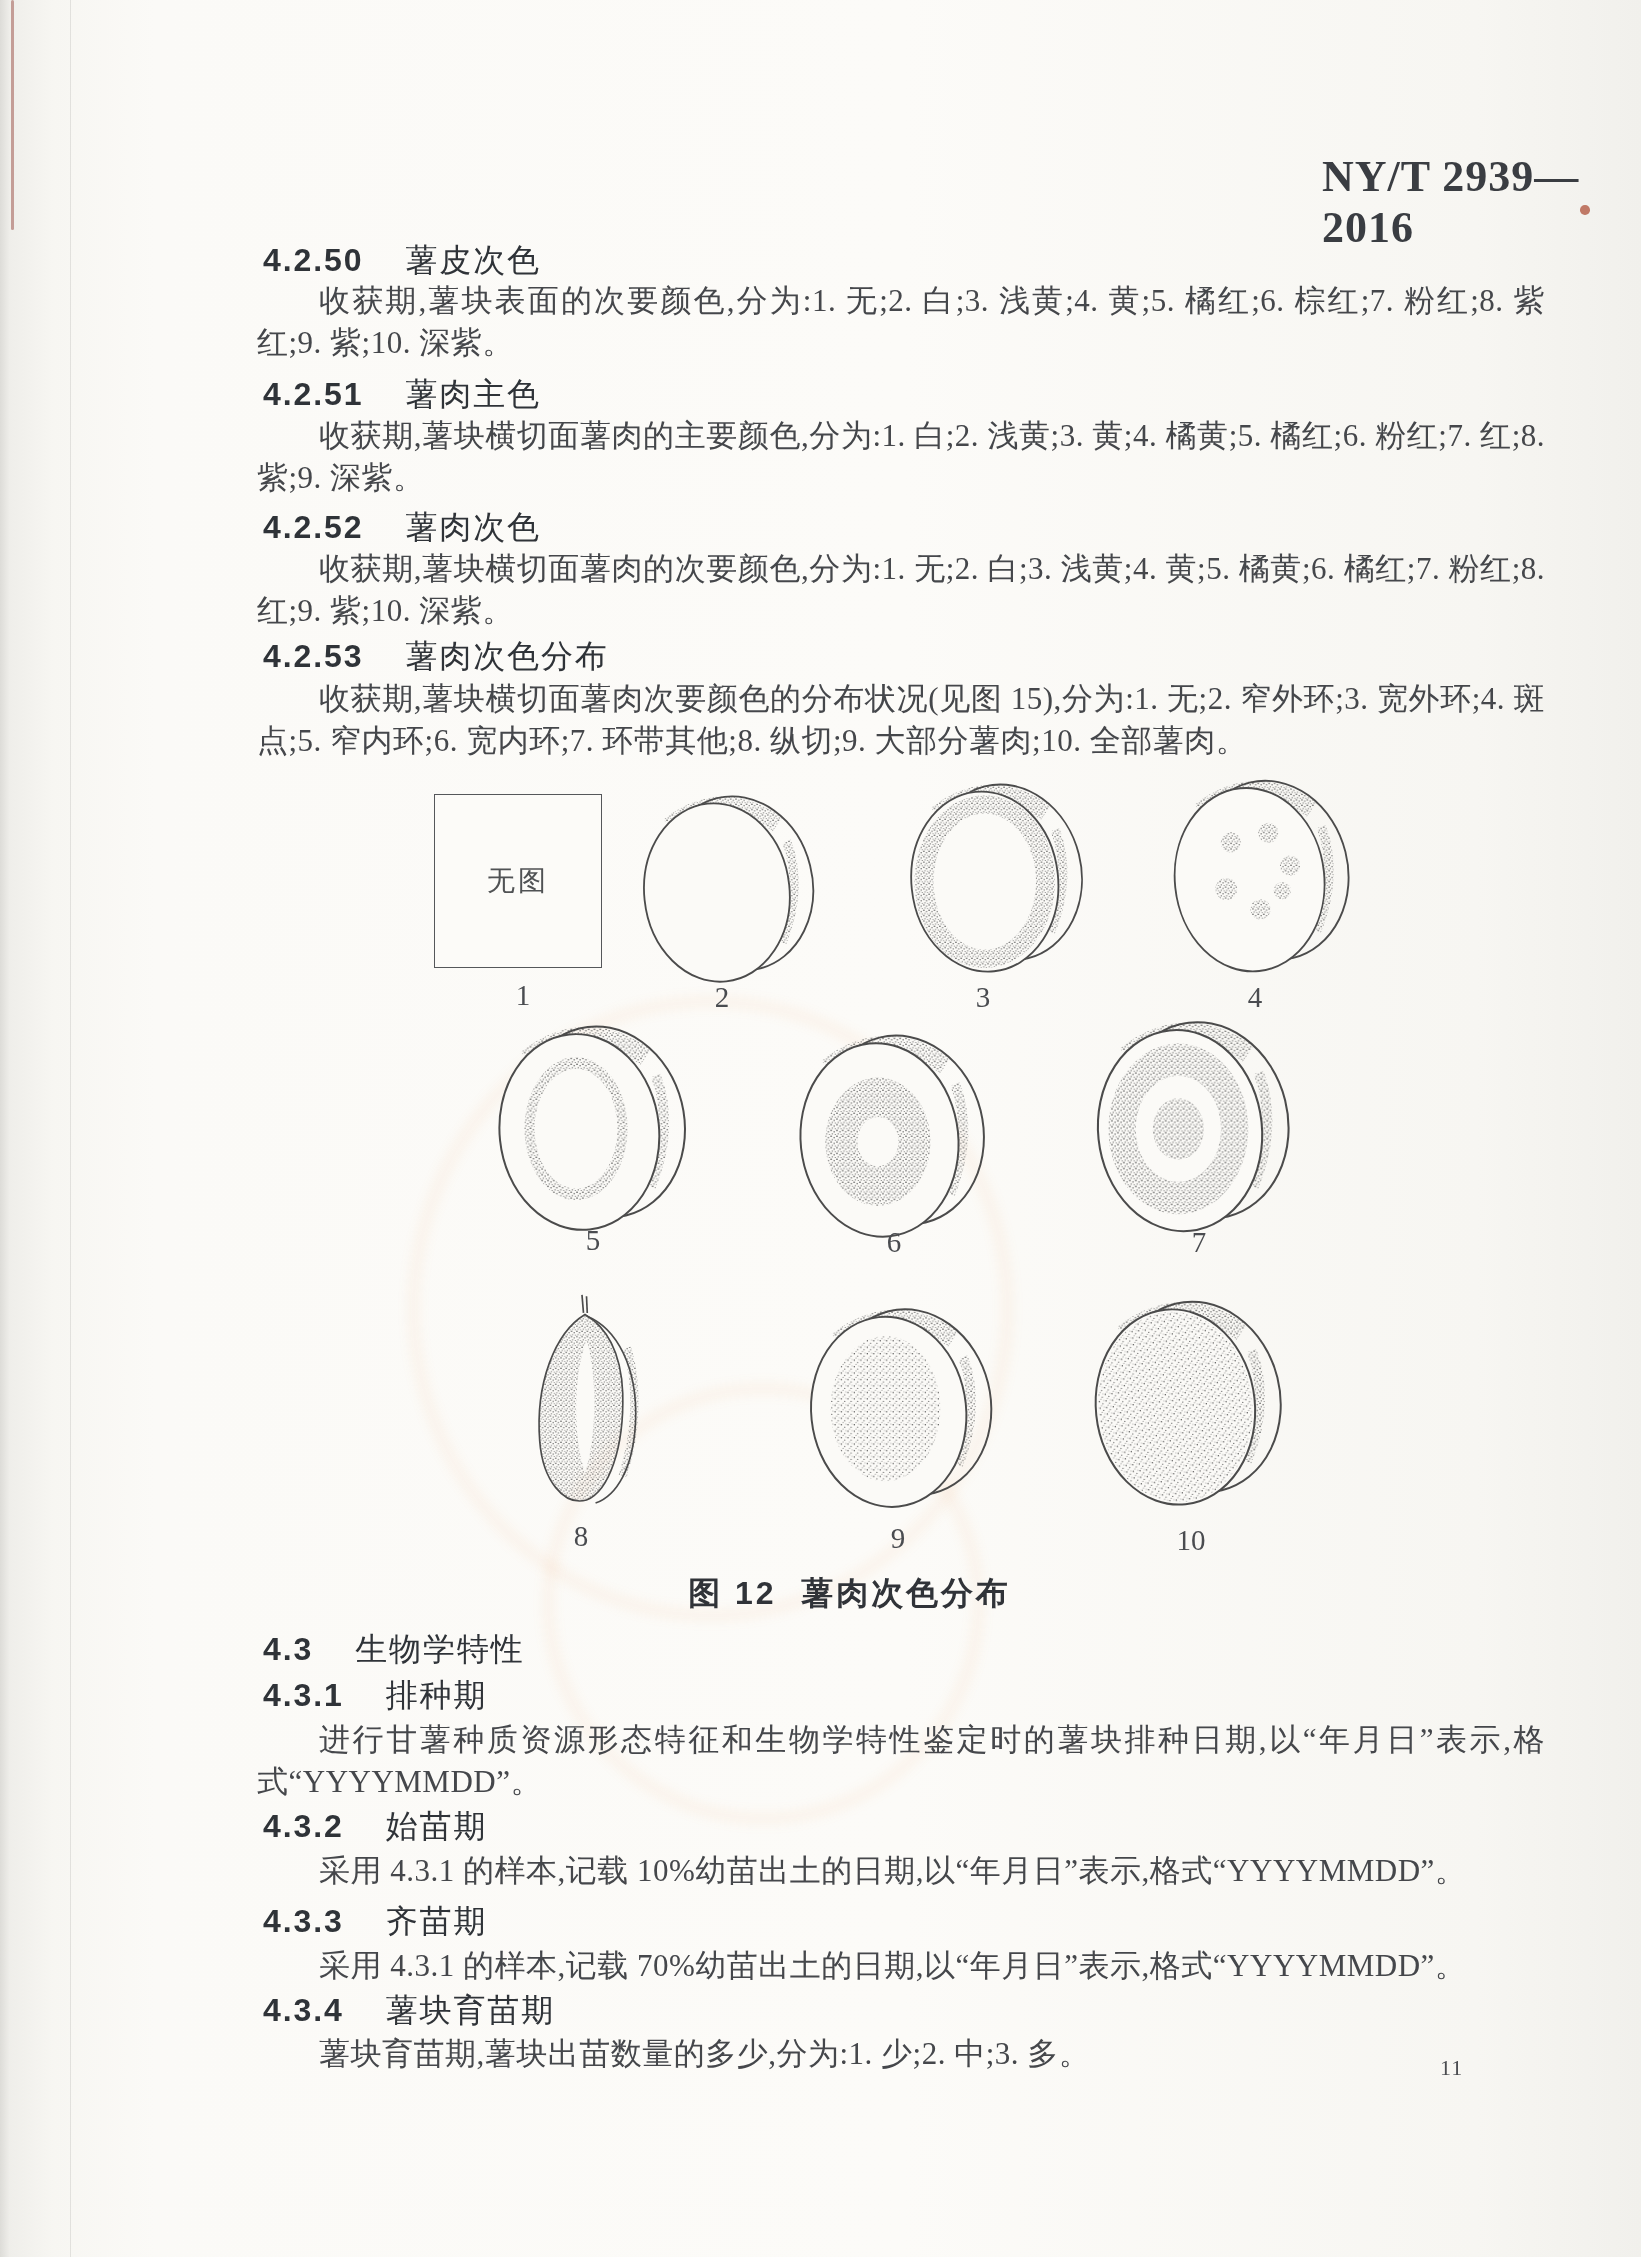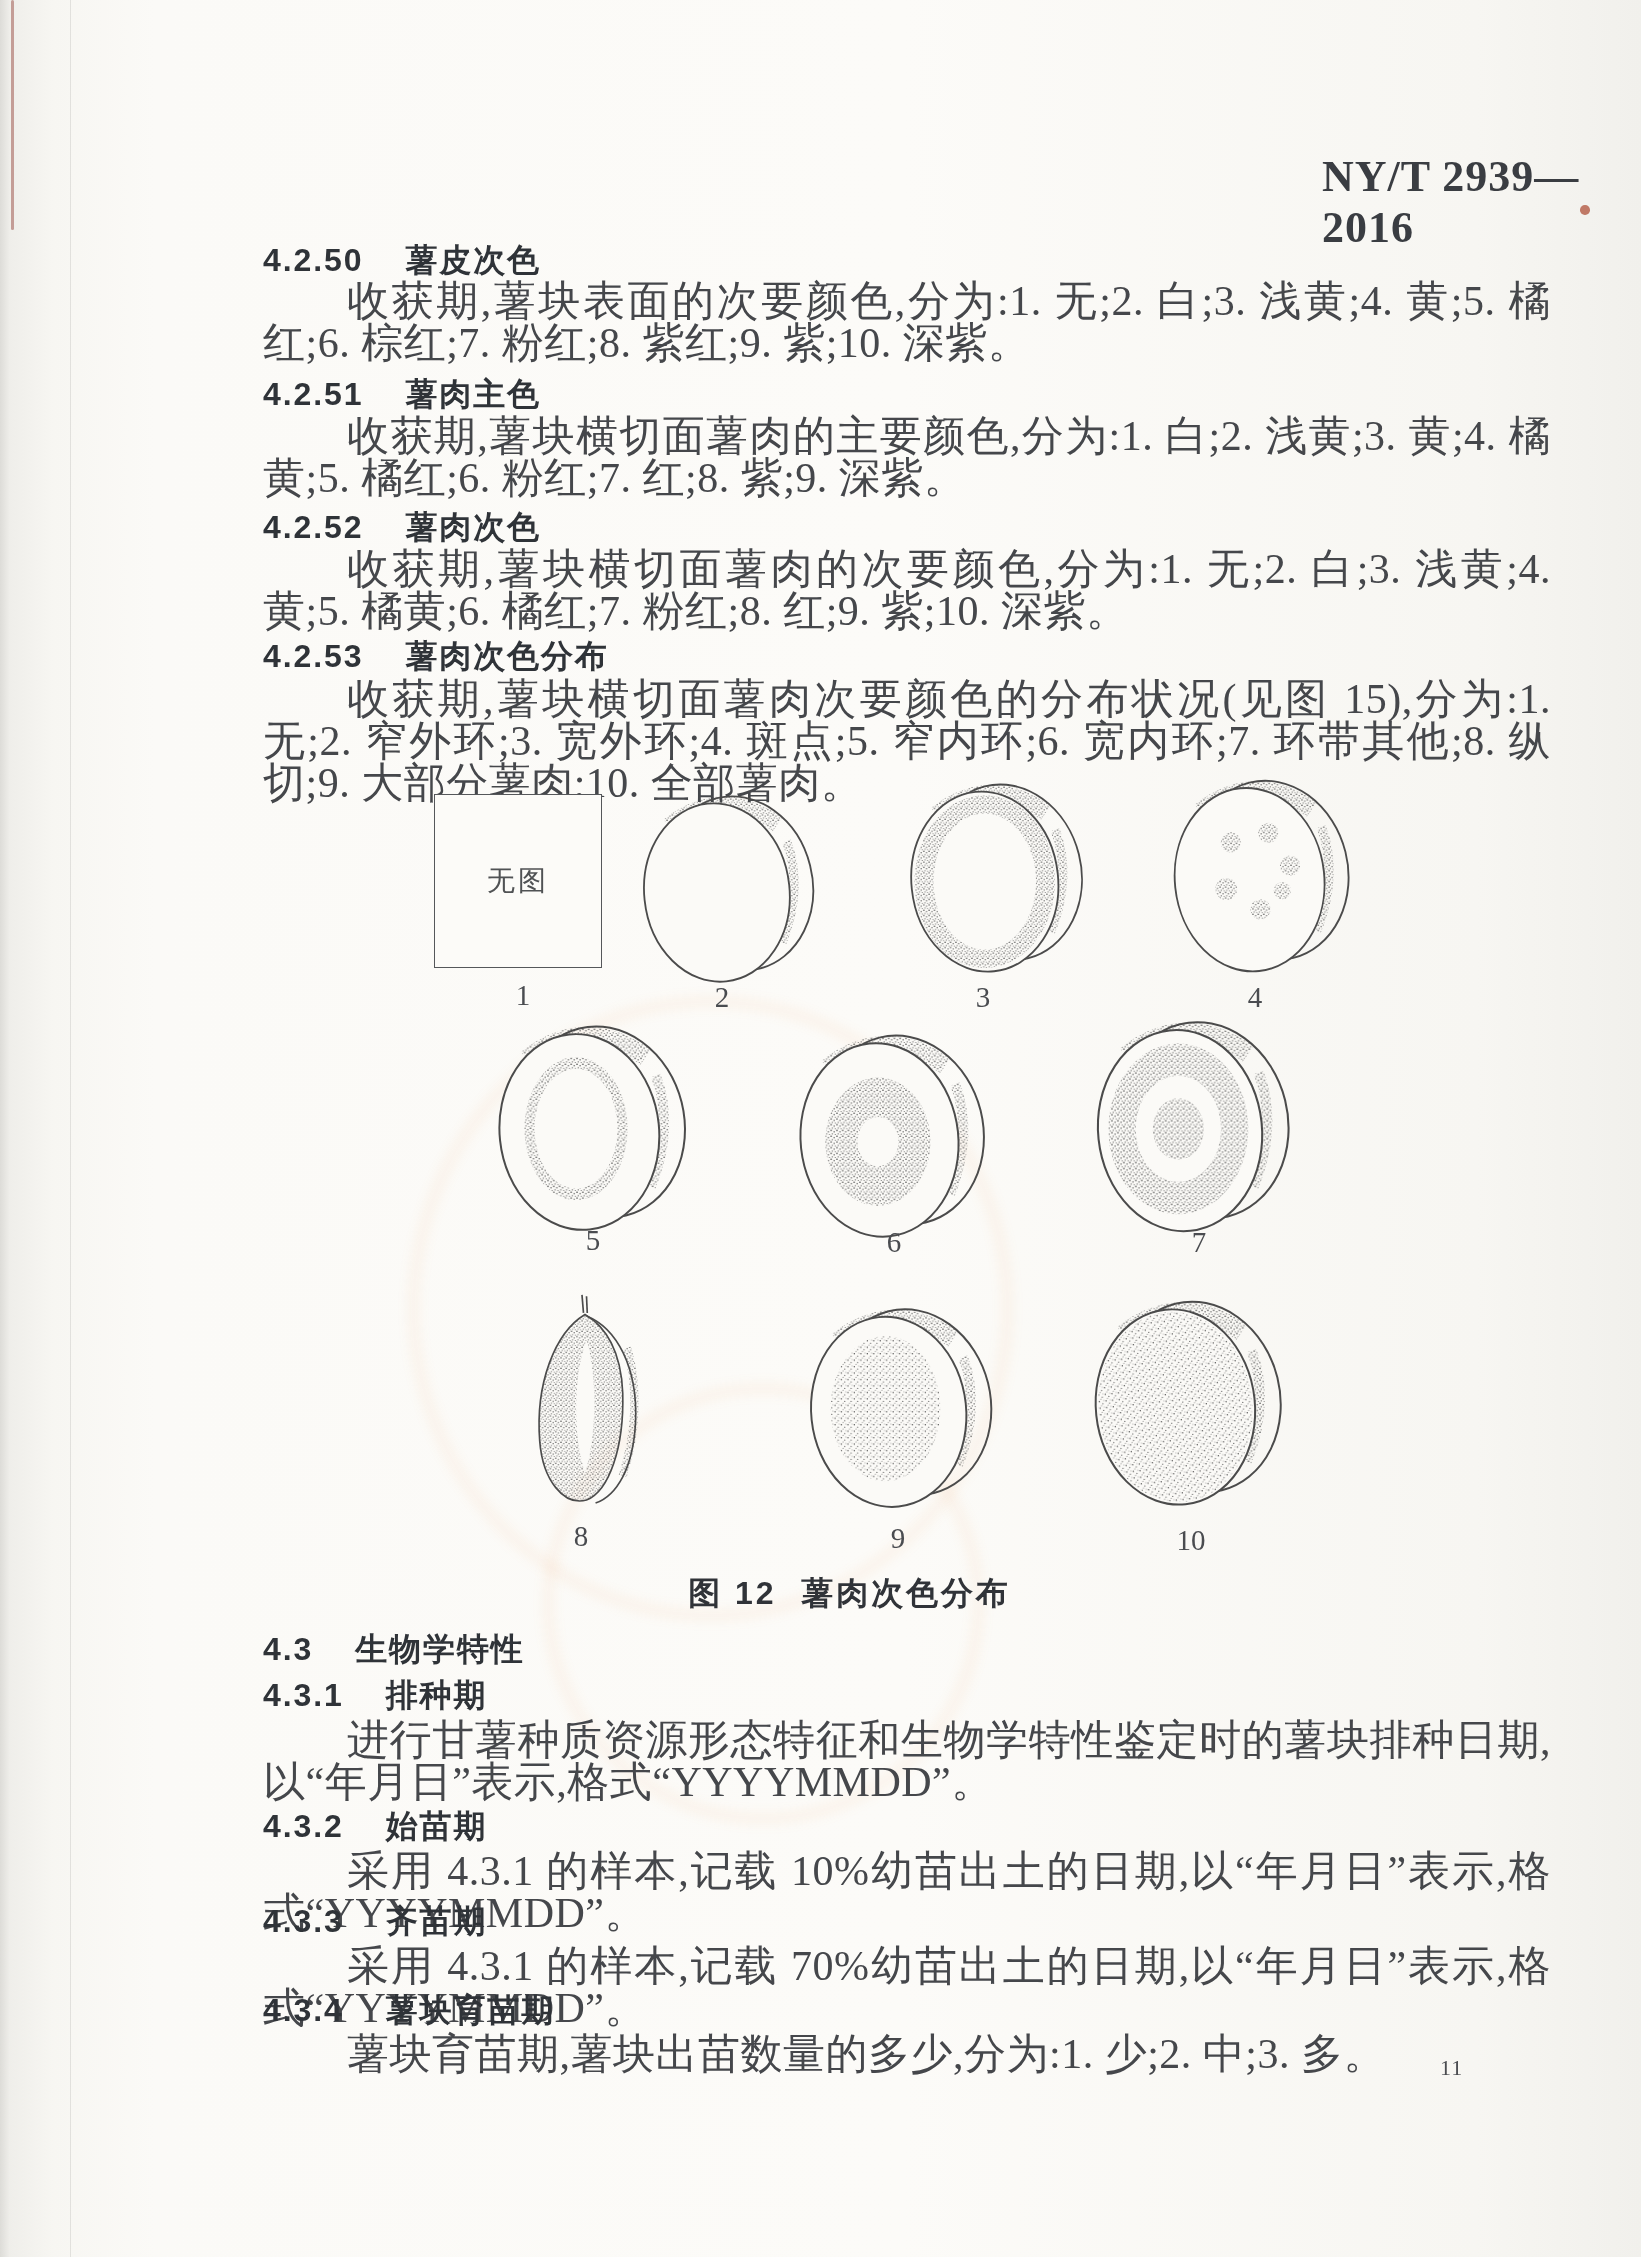--- a/index.html
+++ b/index.html
@@ -24,24 +24,24 @@
     position:absolute;left:1322px;top:151px;width:348px;
     font-size:44px;font-weight:bold;letter-spacing:1px;color:#3a3d42;
     font-family:"Liberation Serif",serif;
   }
   .sec-heading{
     position:absolute;left:263px;width:1294px;
     font-family:"Liberation Sans",sans-serif;
     color:#2f3338;font-size:32px;line-height:39px;white-space:nowrap;
   }
   .sec-heading .sec-num{font-weight:600;letter-spacing:1.9px;margin-right:42px;}
-  .sec-heading .sec-title{font-weight:700;letter-spacing:1.9px;}
+  .sec-heading .sec-title{font-weight:400;letter-spacing:1.9px;}
   .para{
-    position:absolute;left:263px;width:1288px;
-    font-size:42px;line-height:42px;letter-spacing:0.5px;
+    position:absolute;left:257px;width:1288px;
+    font-size:31px;line-height:42px;letter-spacing:0.5px;
     text-align:justify;text-indent:2em;color:#45474b;
   }
   .fig-label{
     position:absolute;width:58px;margin-left:-29px;text-align:center;
     font-size:29px;color:#4a4c50;font-family:"Liberation Serif",serif;
   }
   .no-image-box{
     position:absolute;left:434px;top:794px;width:166px;height:172px;
     border:1.9px solid #55575a;background:#fcfbf8;
     display:flex;align-items:center;justify-content:center;

